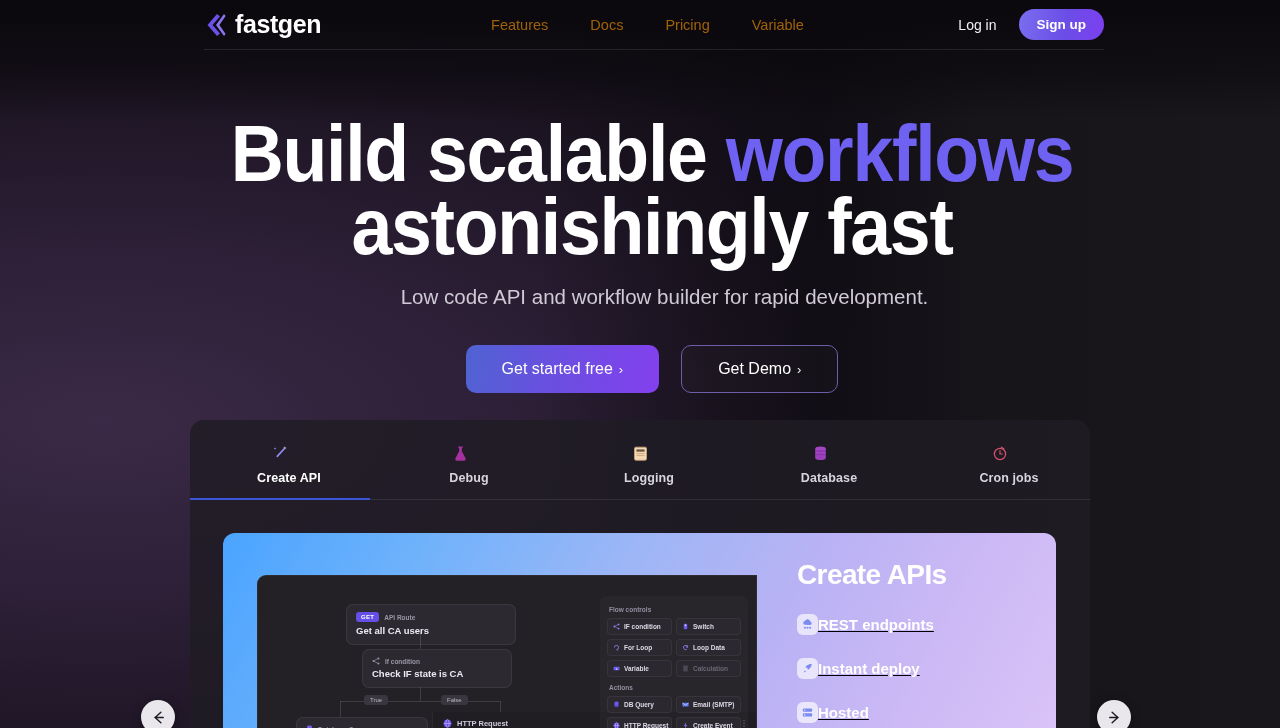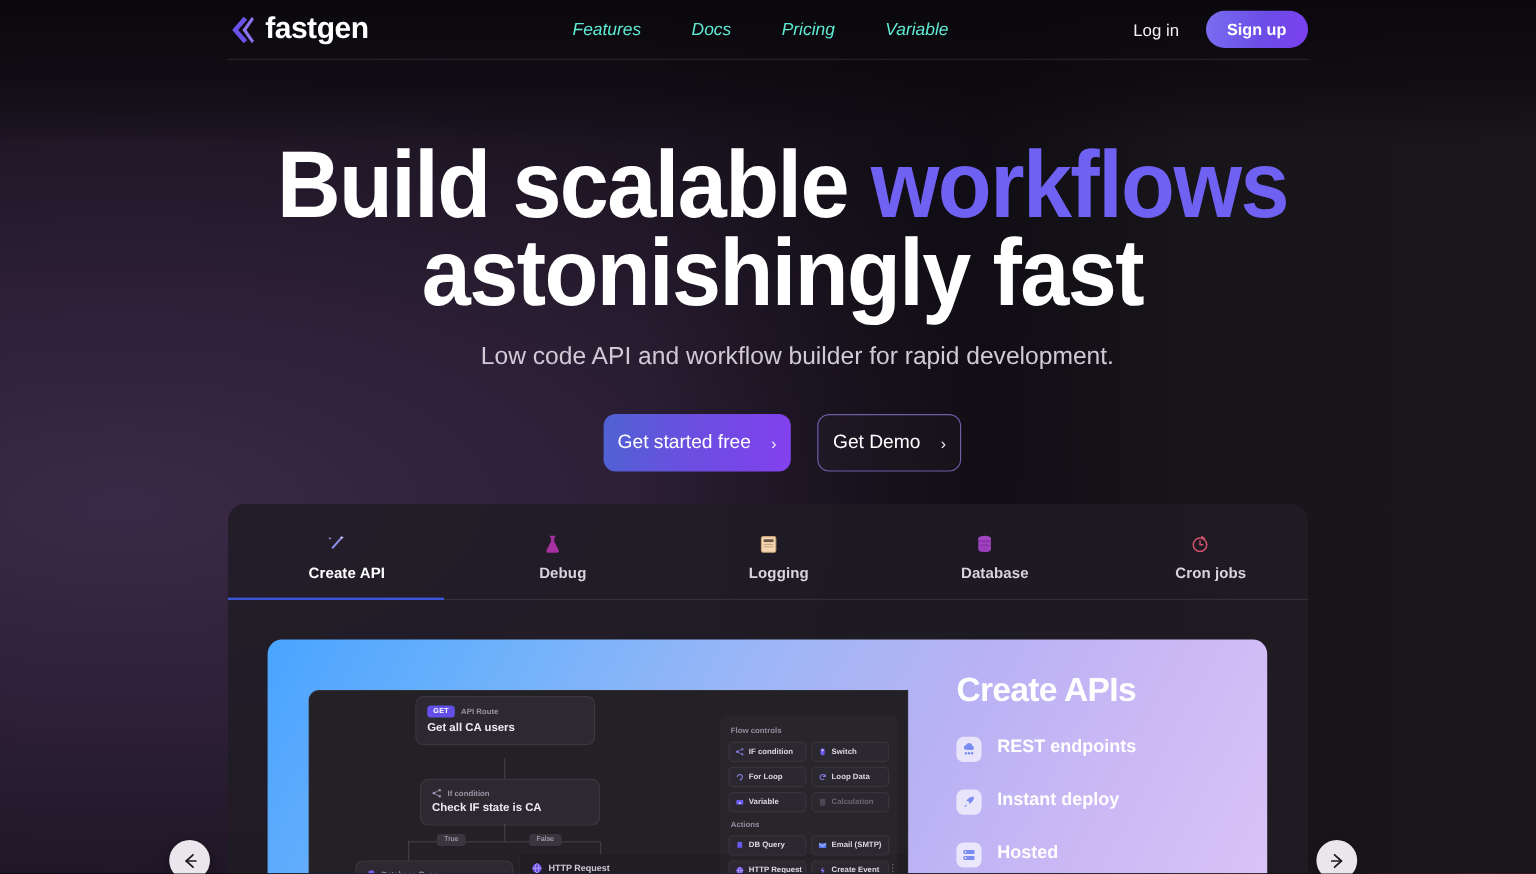--- a/index.html
+++ b/index.html
@@ -61,36 +61,36 @@
     border-radius: 50% 50% 0 0 / 40% 40% 0 0;
     pointer-events: none;
   }
   .bottom-red-tint {
     position: absolute; right: 0; bottom: 0; width: 300px; height: 260px;
     background: radial-gradient(ellipse at 75% 95%, rgba(108,26,48,0.85) 0%, rgba(72,20,38,0.6) 45%, rgba(40,14,24,0) 100%);
   }
 
   
   .nav {
-    position: absolute; top: 0; left: 190px; width: 900px; height: 50px;
+    position: absolute; top: 0; left: 204px; width: 900px; height: 50px;
     display: flex; align-items: center;
     border-bottom: 1px solid rgba(255,255,255,0.10);
     z-index: 30;
   }
   .brand { display: flex; align-items: center; gap: 9px; cursor: pointer; }
   .brand-mark { width: 22px; height: 26px; display:block; }
   .brand-text {
     font-size: 25px; font-weight: 700; color: #ffffff; letter-spacing: -0.4px;
   }
   .nav-links {
     display: flex; align-items: center; gap: 42px;
     margin-left: 170px;
   }
   .nav-link {
-    font-size: 14.5px; color: #5eead4; cursor: pointer; white-space: nowrap; font-style: italic;
+    font-size: 14.5px; color: #a16207; cursor: pointer; white-space: nowrap;
   }
   .nav-right { margin-left: auto; display:flex; align-items:center; gap: 22px; }
   .login-link { font-size: 14px; color: #f2f0f5; cursor: pointer; }
   .signup-btn {
     font-size: 13.5px; font-weight: 600; color: #fff;
     padding: 8px 18px; border-radius: 999px; border: none; cursor: pointer;
     background: linear-gradient(100deg, #7a6ef0 0%, #6b4de6 55%, #7c3ff0 100%);
     text-align: right;
   }
 
@@ -104,23 +104,23 @@
   }
   .accent { color: #6f61f2; }
   .hero-sub {
     margin-top: 22px;
     font-size: 20.5px; color: #cfcad6; font-weight: 400; margin-left: 25px;
   }
   .hero-btns {
     margin-top: 36px; display: flex; justify-content: center; gap: 22px;
   }
   .btn {
-    display: inline-flex; align-items: center; gap: 17px;
+    display: inline-flex; align-items: center; gap: 6px;
     font-size: 16px; color: #fff; cursor: pointer;
-    padding: 14px 12px; border-radius: 10px; border: none;
+    padding: 14px 36px; border-radius: 10px; border: none;
     font-family: "Liberation Sans", sans-serif;
   }
   .btn-primary {
     background: linear-gradient(100deg, #4f63d2 0%, #6a4fe0 45%, #8340ee 100%);
   }
   .btn-ghost {
     background: rgba(255,255,255,0.02);
     border: 1px solid #6d5ea8;
   }
   .chev { font-size: 13px; opacity: 0.95; }
@@ -200,21 +200,21 @@
     padding: 7px 10px;
   }
   .ab-head { display:flex; align-items:center; gap:5px; }
   .ab-title { font-size: 7.5px; color: #cfc9da; font-weight: 600; }
   .ab-tools { margin-left:auto; display:flex; gap:8px; color:#8e8899; font-size:8px; }
 
   .create {
     position: absolute; left: 574px; top: 26px; width: 250px;
   }
   .create-title { font-size: 28px; font-weight: 700; color: #fff; letter-spacing: -0.6px; }
-  .feat { display: flex; align-items: flex-start; gap: 13px; margin-top: 23px; }
+  .feat { display: flex; align-items: center; margin-top: 23px; text-decoration: underline; }
   .feat-ic {
     width: 21px; height: 21px; border-radius: 6px;
     background: rgba(255,255,255,0.66);
     display:flex; align-items:center; justify-content:center;
   }
   .feat-label { font-size: 15px; font-weight: 700; color: #ffffff; }
 
   
   .arrow {
     position: absolute; width: 34px; height: 34px; border-radius: 50%;
@@ -339,31 +339,31 @@
         </div>
         <div class="tab-label">Cron jobs</div>
       </div>
     </div>
 
     <div class="showcase">
 
       <div class="editor">
 
         <div class="flow">
-          <div class="node" style="left:88px; top:4px; width:150px;">
+          <div class="node" style="left:88px; top:28px; width:170px;">
             <div class="node-head">
               <span class="badge-get">GET</span>
               <span class="node-kind">API Route</span>
             </div>
             <div class="node-title">Get all CA users</div>
           </div>
 
           <div class="wire" style="left:162px; top:56px; width:1px; height:18px;"></div>
 
-          <div class="node" style="left:92px; top:73px; width:150px;">
+          <div class="node" style="left:104px; top:73px; width:150px;">
             <div class="node-head">
               <svg width="8" height="8" viewBox="0 0 10 10">
                 <circle cx="2" cy="5" r="1.4" fill="#9a93ad"></circle>
                   <circle cx="8" cy="1.8" r="1.3" fill="#9a93ad"></circle>
                   <circle cx="8" cy="8.2" r="1.3" fill="#9a93ad"></circle>
                 <path d="M3 4.4 L7 2.2 M3 5.6 L7 7.8" stroke="#9a93ad" stroke-width="0.9"></path>
               </svg>
               <span class="node-kind">If condition</span>
             </div>
             <div class="node-title">Check IF state is CA</div>

